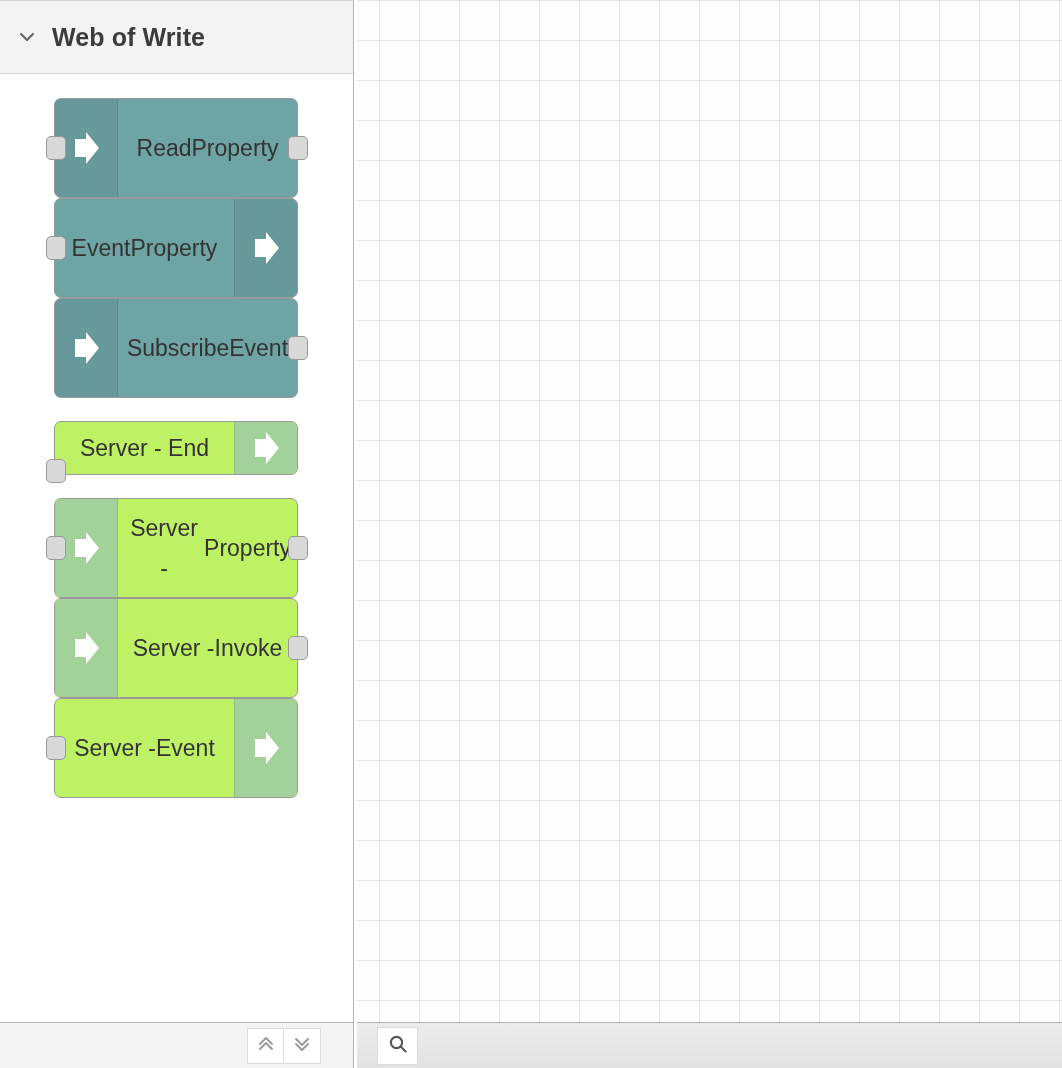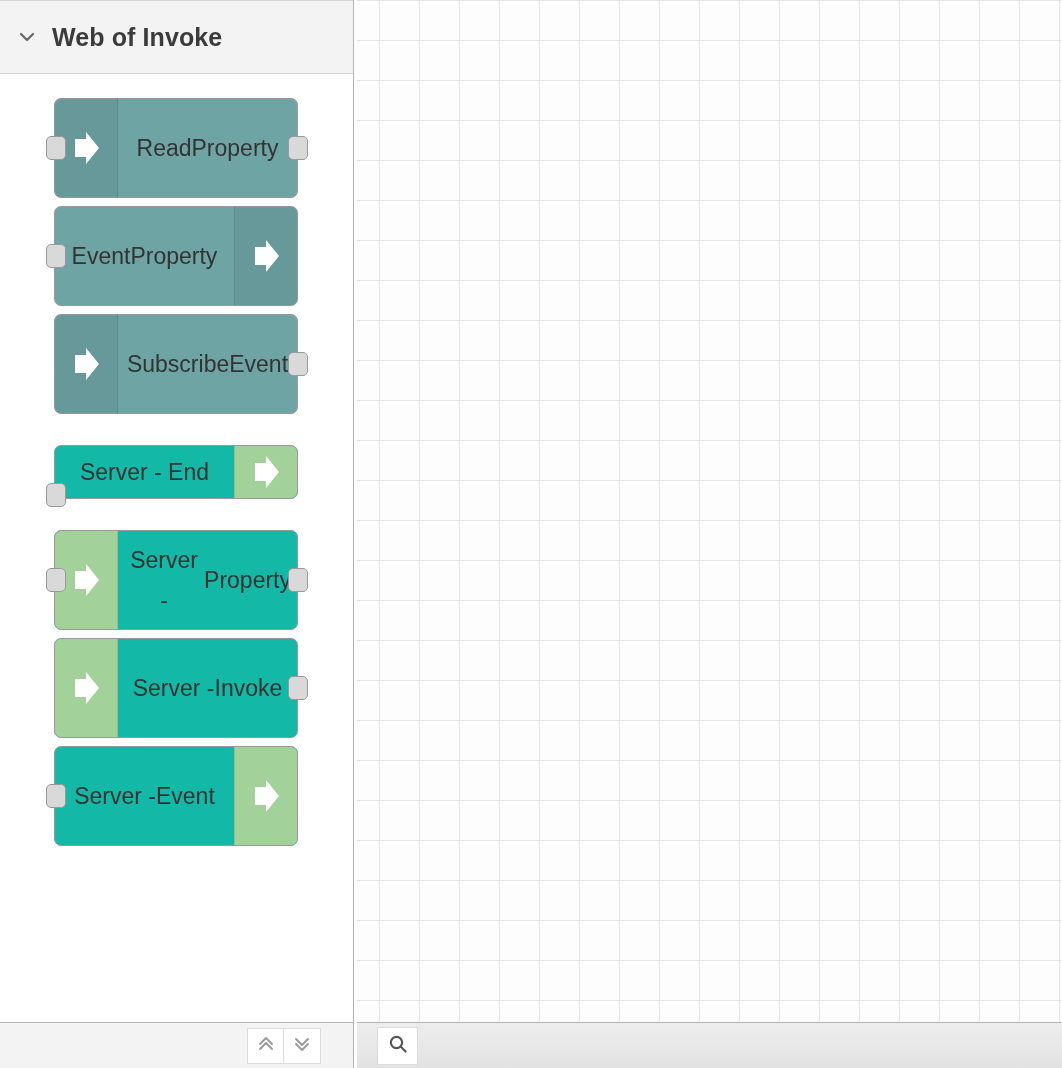--- a/index.html
+++ b/index.html
@@ -83,21 +83,21 @@
   }
 
   .category-body {
     padding-top: 24px;
   }
 
   
   .node-row {
     position: relative;
     height: 100px;
-    margin-bottom: 8px;
+    margin-bottom: 0;
   }
 
   .node {
     position: absolute;
     left: 54px;
     width: 244px;
     box-sizing: border-box;
     border: 1px solid #999999;
     border-radius: 7px;
     display: flex;
@@ -130,21 +130,21 @@
     line-height: 40px;
     color: #333333;
     padding: 0 6px;
     word-break: normal;
   }
 
   
   .node.teal              { background: #6fa4a4; }
   .node.teal .node-icon-cell { background: #67999b; }
   
-  .node.green             { background: #14b8a6; }
+  .node.green             { background: #bef264; }
   .node.green .node-icon-cell { background: #a2d299; }
 
   .arrow-icon { display: block; }
 
   
   .port {
     position: absolute;
     width: 20px;
     height: 24px;
     background: #d9d9d9;
@@ -228,21 +228,21 @@
   <div id="palette">
 
     <div class="category">
 
       <div class="category-header">
         <span class="chevron-icon">
           <svg width="20" height="20" viewBox="0 0 20 20" fill="none" stroke="currentColor" stroke-width="2.2" stroke-linecap="round" stroke-linejoin="round">
             <polyline points="4,7 10,13 16,7"></polyline>
           </svg>
         </span>
-        <span class="category-title">Web of Invoke</span>
+        <span class="category-title">Web of Write</span>
       </div>
 
       <div class="category-body" id="node-list">
 
       <div class="node-row tallrow">
             <div class="node teal tall">
               <div class="node-icon-cell left">
                 <svg class="arrow-icon" width="34" height="40" viewBox="0 0 34 40" fill="#ffffff">
                   <polygon points="6,11 17,11 17,4 30,20 17,36 17,29 6,29"></polygon>
                 </svg>

